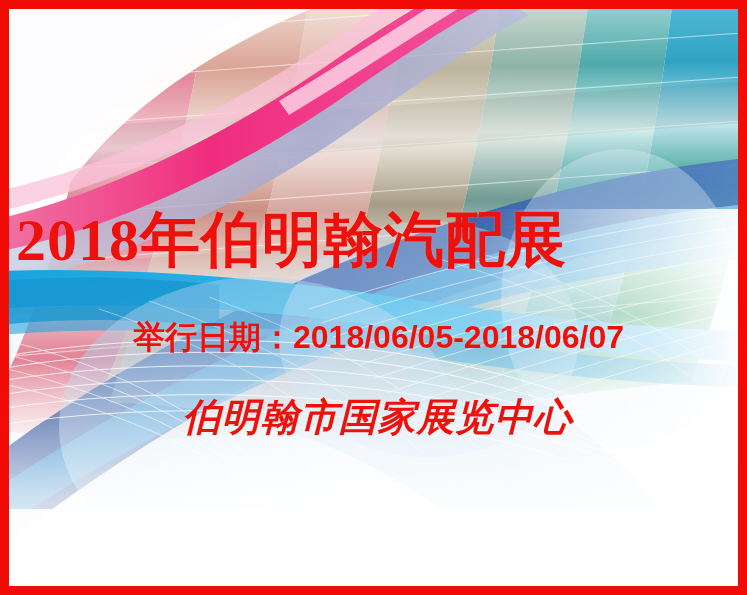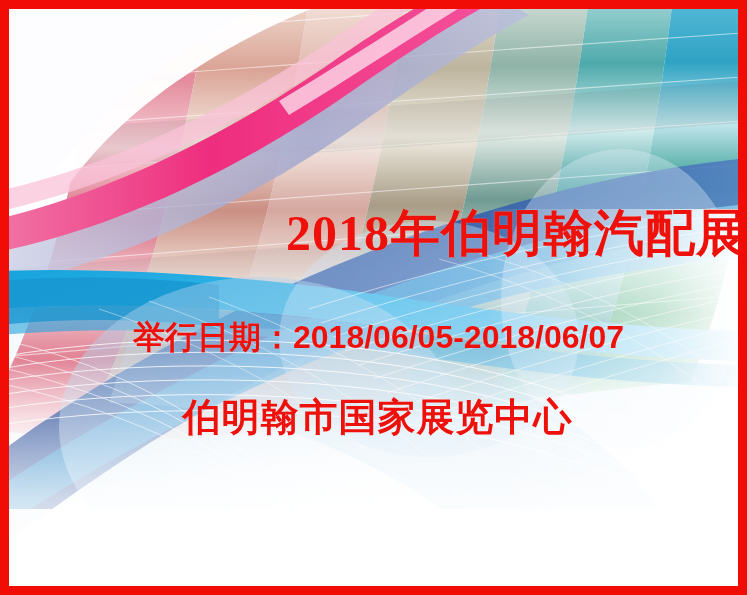--- a/index.html
+++ b/index.html
@@ -42,43 +42,44 @@
   .line{
     position:absolute;
     color:#ee110b;
     white-space:nowrap;
     font-weight:bold;
     text-shadow:0 0 1px rgba(255,255,255,.45);
   }
   .title{
     left:0;right:0;
     top:200px;
-    text-align:right;
+    text-align:left;
     font-family:"Liberation Serif", serif;
-    font-size:50px;
+    font-size:60px;
     letter-spacing:1px;
-    padding-left:6px;
+    padding-left:16px;
   }
   .date{
     left:0;right:0;
     top:316px;
     text-align:center;
     font-family:"Liberation Sans", sans-serif;
     font-size:32px;
     letter-spacing:0px;
     padding-left:10px;
   }
   .venue{
     left:0;right:0;
     top:392px;
     text-align:center;
     font-family:"Liberation Sans", sans-serif;
     font-size:38px;
     letter-spacing:1px;
     padding-left:8px;
+    font-style:italic;
   }
 </style>
 </head>
 <body>
 
 <div id="poster">
 
   <div class="art">
     <svg viewBox="0 0 729 577" preserveAspectRatio="none">
       <defs>

